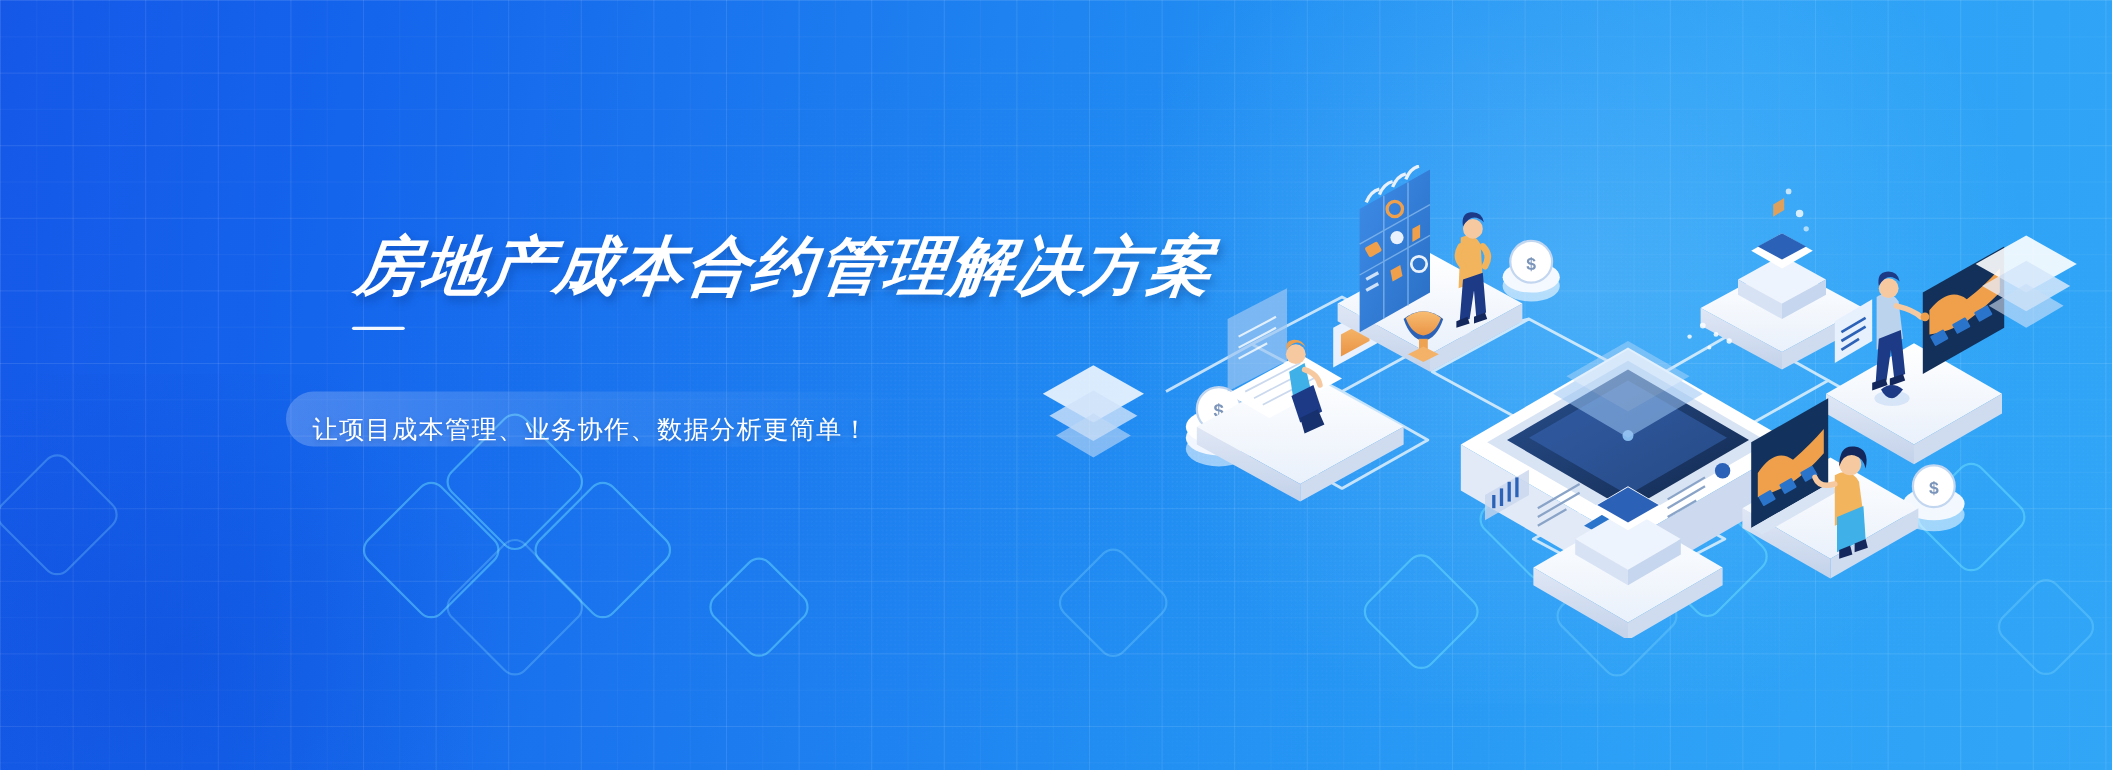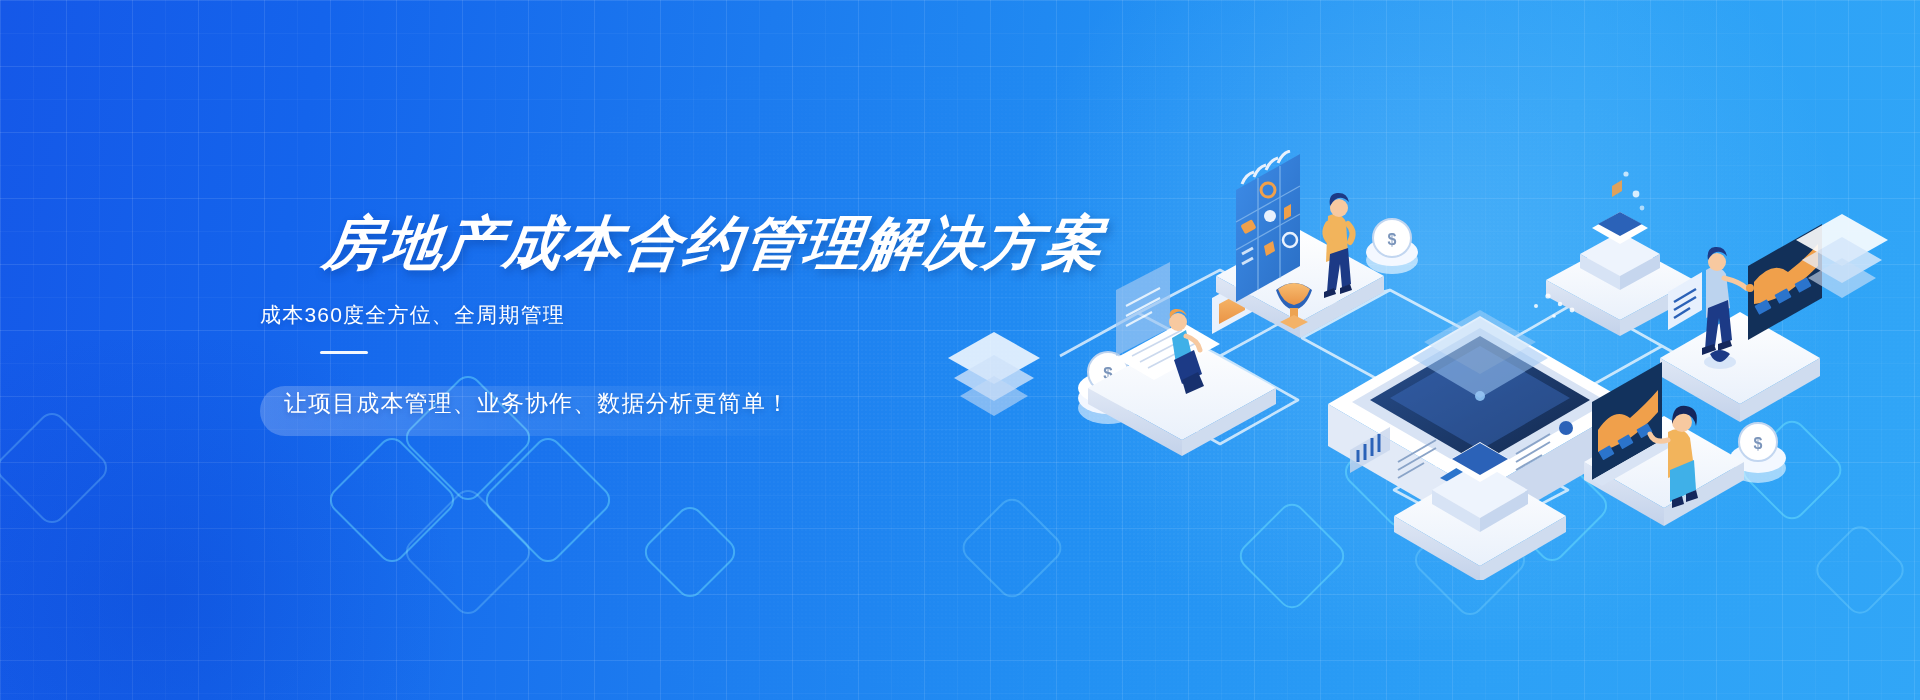--- a/index.html
+++ b/index.html
@@ -103,24 +103,24 @@
   .rule{
     margin-top:22px;
     margin-left:62px;
     width:48px; height:3px;
     background:#ffffff;
     border-radius:2px;
     opacity:.95;
   }
   .pill{
     position:relative;
-    margin-top:32px;
+    margin-top:56px;
     margin-left:2px;
     display:inline-flex;
-    align-items:flex-start;
+    align-items:flex-end;
     height:50px;
     padding:2px 26px 0 24px;
     border-radius:25px 6px 6px 25px;
     background:linear-gradient(90deg, rgba(255,255,255,.22) 0%, rgba(255,255,255,.10) 46%, rgba(255,255,255,0) 100%);
   }
   .pill-text{
     font-size:23px;
     color:#ffffff;
     letter-spacing:1.1px;
     white-space:nowrap;
@@ -158,21 +158,20 @@
       <div class="diamond" style="left: 1251px; top: 515px; width: 82px; height: 82px;"></div>
       <div class="diamond" style="left: 1357px; top: 429px; width: 86px; height: 86px;"></div>
       <div class="diamond soft" style="left: 1427px; top: 517px; width: 86px; height: 86px;"></div>
       <div class="diamond" style="left: 1509px; top: 463px; width: 86px; height: 86px;"></div>
       <div class="diamond" style="left: 1753px; top: 431px; width: 78px; height: 78px;"></div>
       <div class="diamond soft" style="left: 1825px; top: 535px; width: 70px; height: 70px;"></div>
     </div>
 
   <div class="text-block">
     <div class="headline">房地产成本合约管理解决方案</div>
-    <div class="subhead">成本360度全方位、全周期管理</div>
     <div class="rule"></div>
     <div class="pill">
       <span class="pill-text">让项目成本管理、业务协作、数据分析更简单！</span>
     </div>
   </div>
 
   <div class="illustration">
     <svg viewBox="0 0 980 430" xmlns="http://www.w3.org/2000/svg">
       <defs>
         <linearGradient id="plateTop" x1="0" y1="0" x2="0" y2="1">

